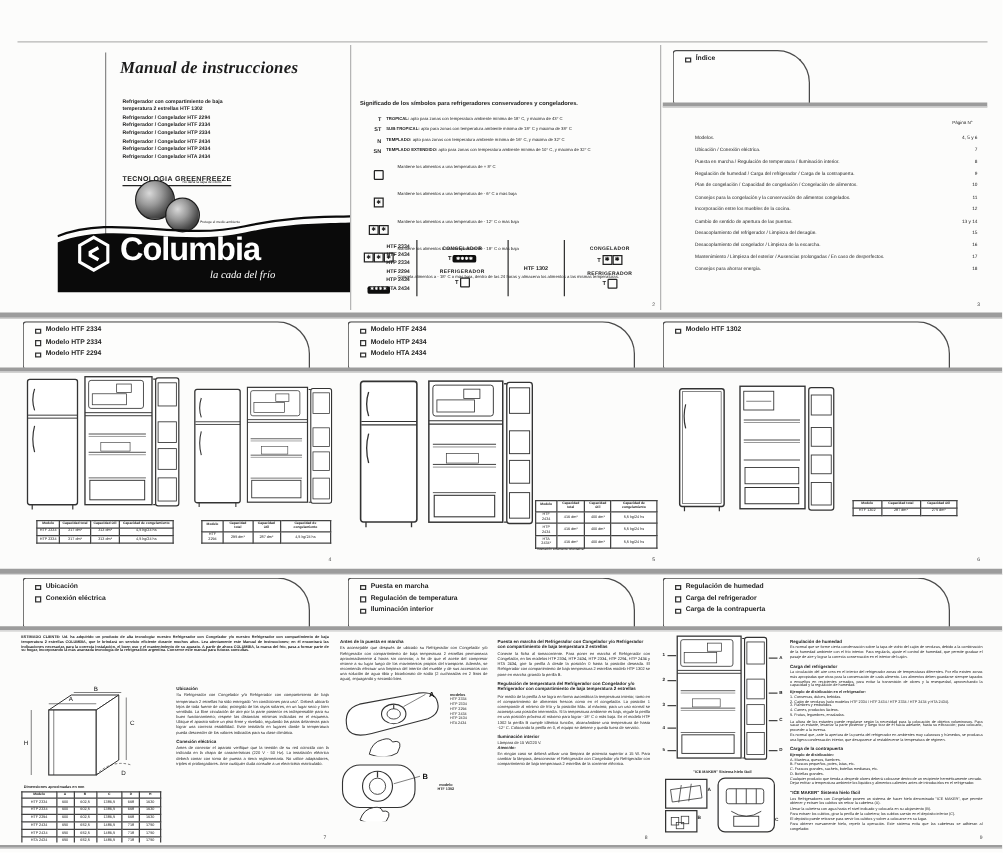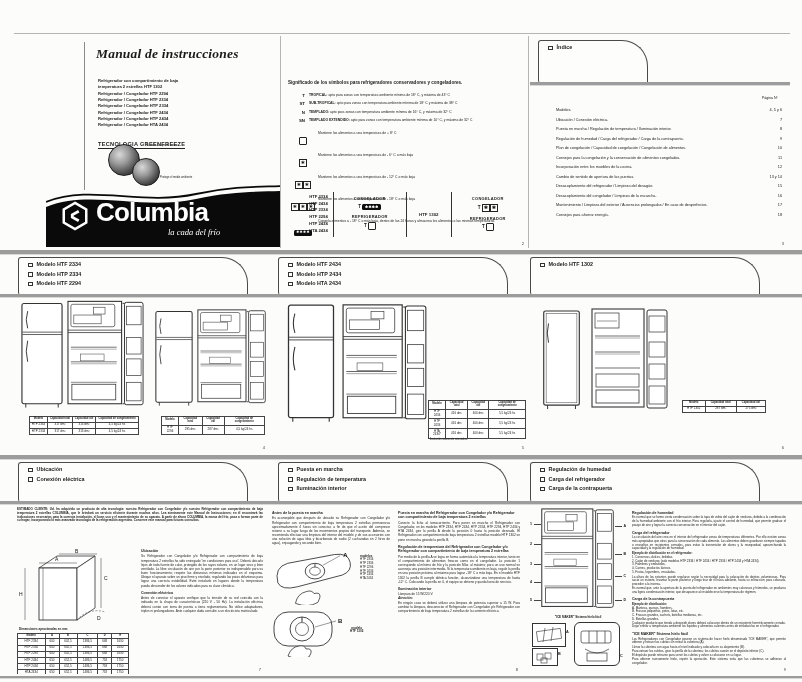--- a/index.html
+++ b/index.html
@@ -146,21 +146,21 @@
       </div>
     <div class="abs" style="left:80px;top:96px;">
       <span class="greenfreeze">TECNOLOGIA GREENFREEZE</span>
     </div>
     <div class="abs" style="left:84px;top:106px;width:120px;height:48px;">
       <div class="globe" style="left:6px;top:2px;width:30px;height:30px;"></div>
       <div class="globe" style="left:30px;top:16px;width:26px;height:26px;"></div>
       <div class="globecap" style="left:44px;top:2px;width:60px;">No daña la capa de ozono</div>
       <div class="globecap" style="left:58px;top:34px;width:60px;">Protege el medio ambiente</div>
     </div>
-    <div class="abs" style="left:0;bottom:3px;width:308px;height:66px;padding-left:28px;">
+    <div class="abs" style="left:0;bottom:16px;width:308px;height:66px;padding-left:28px;">
       <svg width="262" height="66" viewBox="0 0 262 66">
         <path d="M0,26 C45,8 95,30 150,18 C205,6 240,14 262,6 L262,66 L0,66 Z" fill="#0a0a0a"></path>
         <path d="M0,21 C45,3 95,25 150,13 C205,1 240,9 262,1" stroke="#0a0a0a" stroke-width="1.8" fill="none"></path>
       </svg>
       <div class="abs" style="left:42px;top:20px;width:30px;height:30px;">
         <svg width="30" height="30" viewBox="0 0 24 24">
           <path d="M12 1.5 L21 6.7 V17.3 L12 22.5 L3 17.3 V6.7 Z" fill="none" stroke="#fff" stroke-width="2"></path>
           <path d="M15 8.2 L9.8 11 V13 L15 15.8" fill="none" stroke="#fff" stroke-width="2.2"></path>
         </svg>
       </div>

